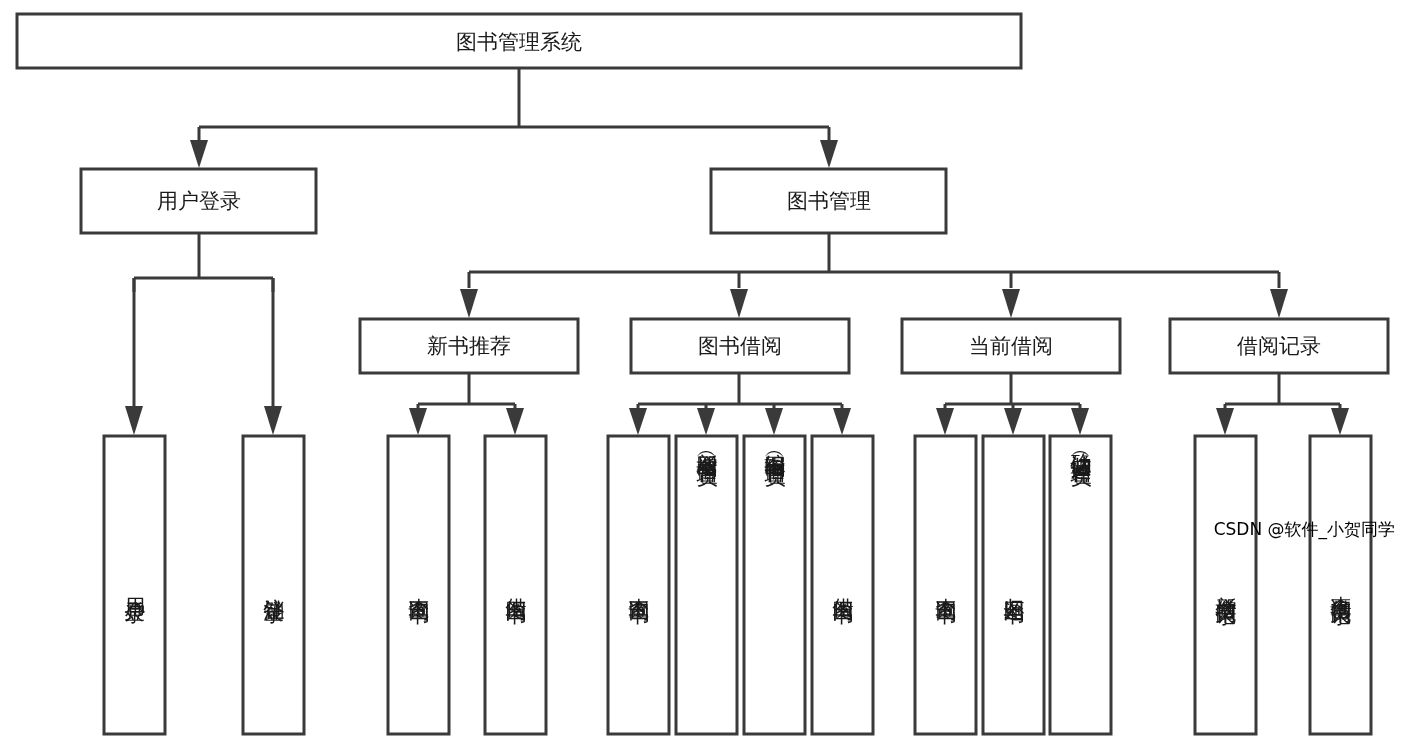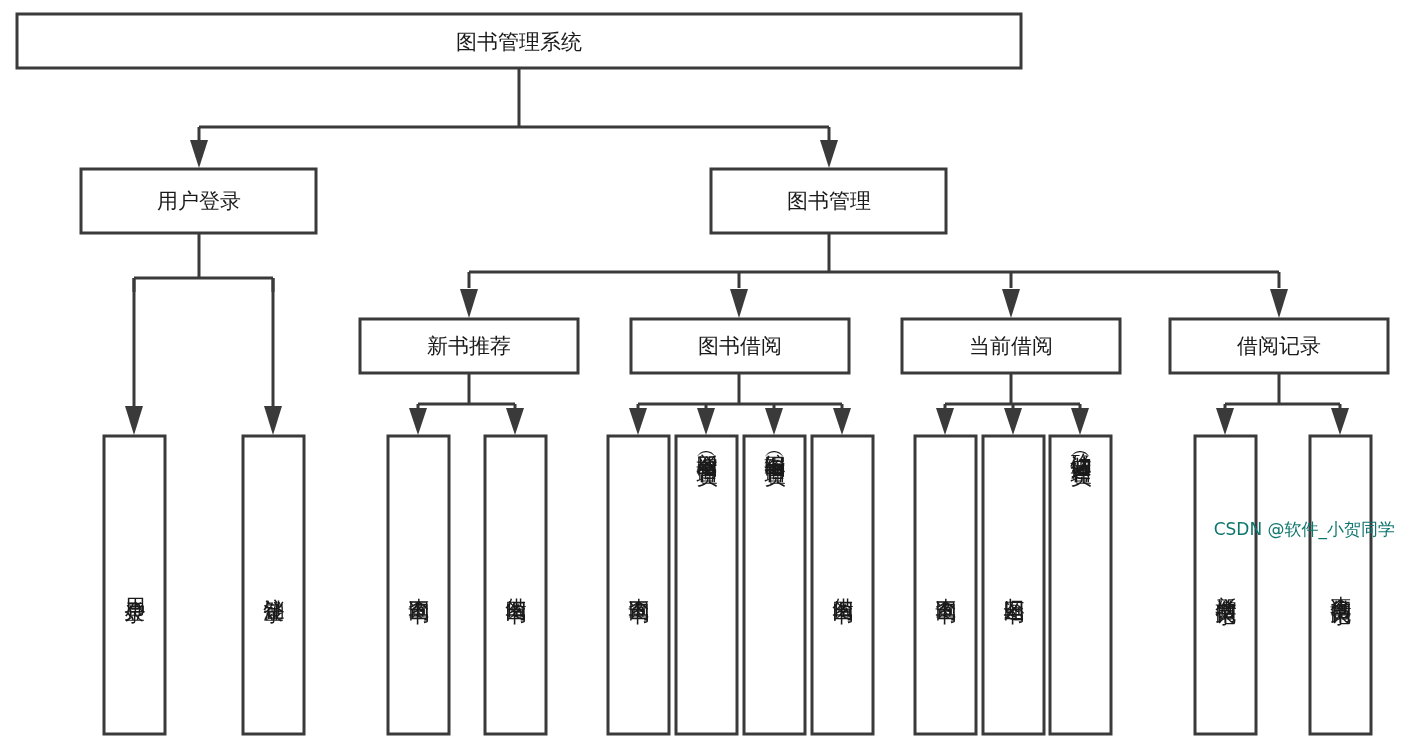--- a/index.html
+++ b/index.html
@@ -64,21 +64,21 @@
     letter-spacing: 2px;
     white-space: nowrap;
     text-align: center;
   }
   .watermark {
     position: absolute;
     right: 10px;
     bottom: 6px;
     font-family: "DejaVu Sans", "Liberation Sans", sans-serif;
     font-size: 17px;
-    color: #0f766e;
+    color: #000000;
     white-space: nowrap;
     user-select: none;
   }
 </style>
 </head>
 <body>
 
 <div id="diagram-root">
 
   <svg id="tree-svg" viewBox="0 0 1405 747">

